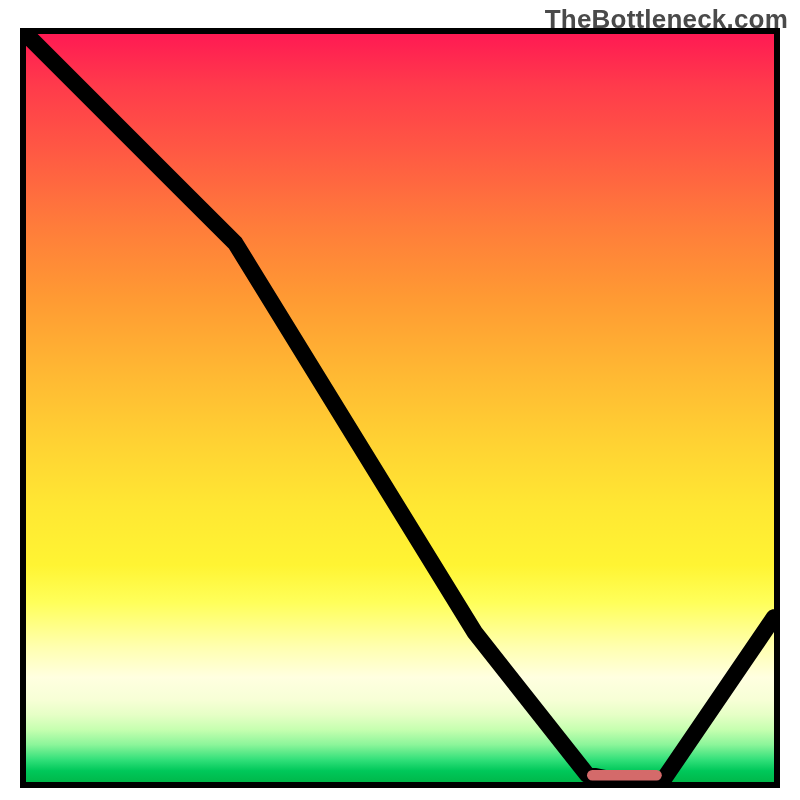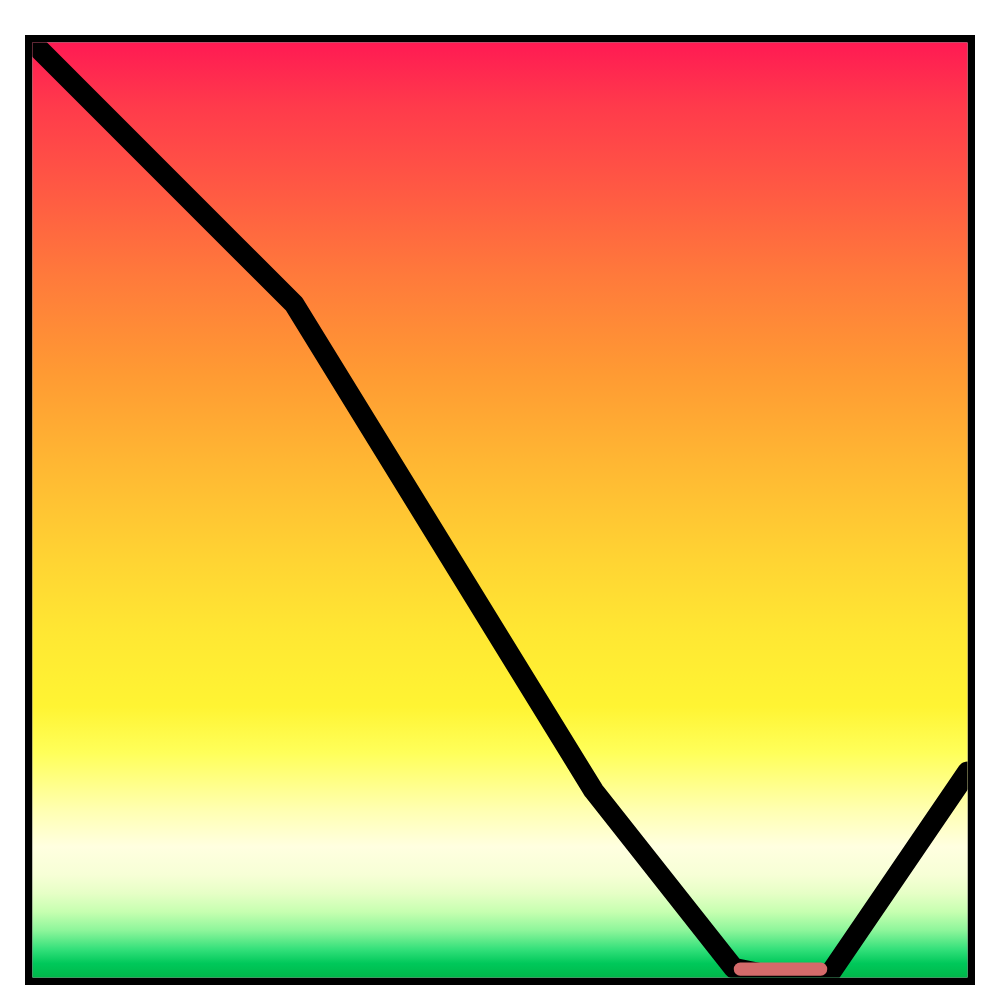--- a/index.html
+++ b/index.html
@@ -81,20 +81,21 @@
   }
   .marker {
     fill: #d46a6a;
     stroke: none;
   }
 </style>
 </head>
 <body>
 
 <div class="frame">
+  <div class="watermark">TheBottleneck.com</div>
 
   <div class="plot-outer">
     <div class="plot-inner">
       <div class="gradient"></div>
       <svg class="overlay" viewBox="0 0 100 100" preserveAspectRatio="none">
         <path class="curve" d="M 0.00 0.00 L 22.00 22.00 L 28.00 28.00 L 60.00 80.00 L 75.00 99.00 L 80.00 100.00 L 85.00 100.00 L 100.00 78.00"></path>
         <rect class="marker" y="98.4" height="1.4" rx="0.7" ry="0.7" x="75.00" width="10.00"></rect>
       </svg>
     </div>
   </div>

